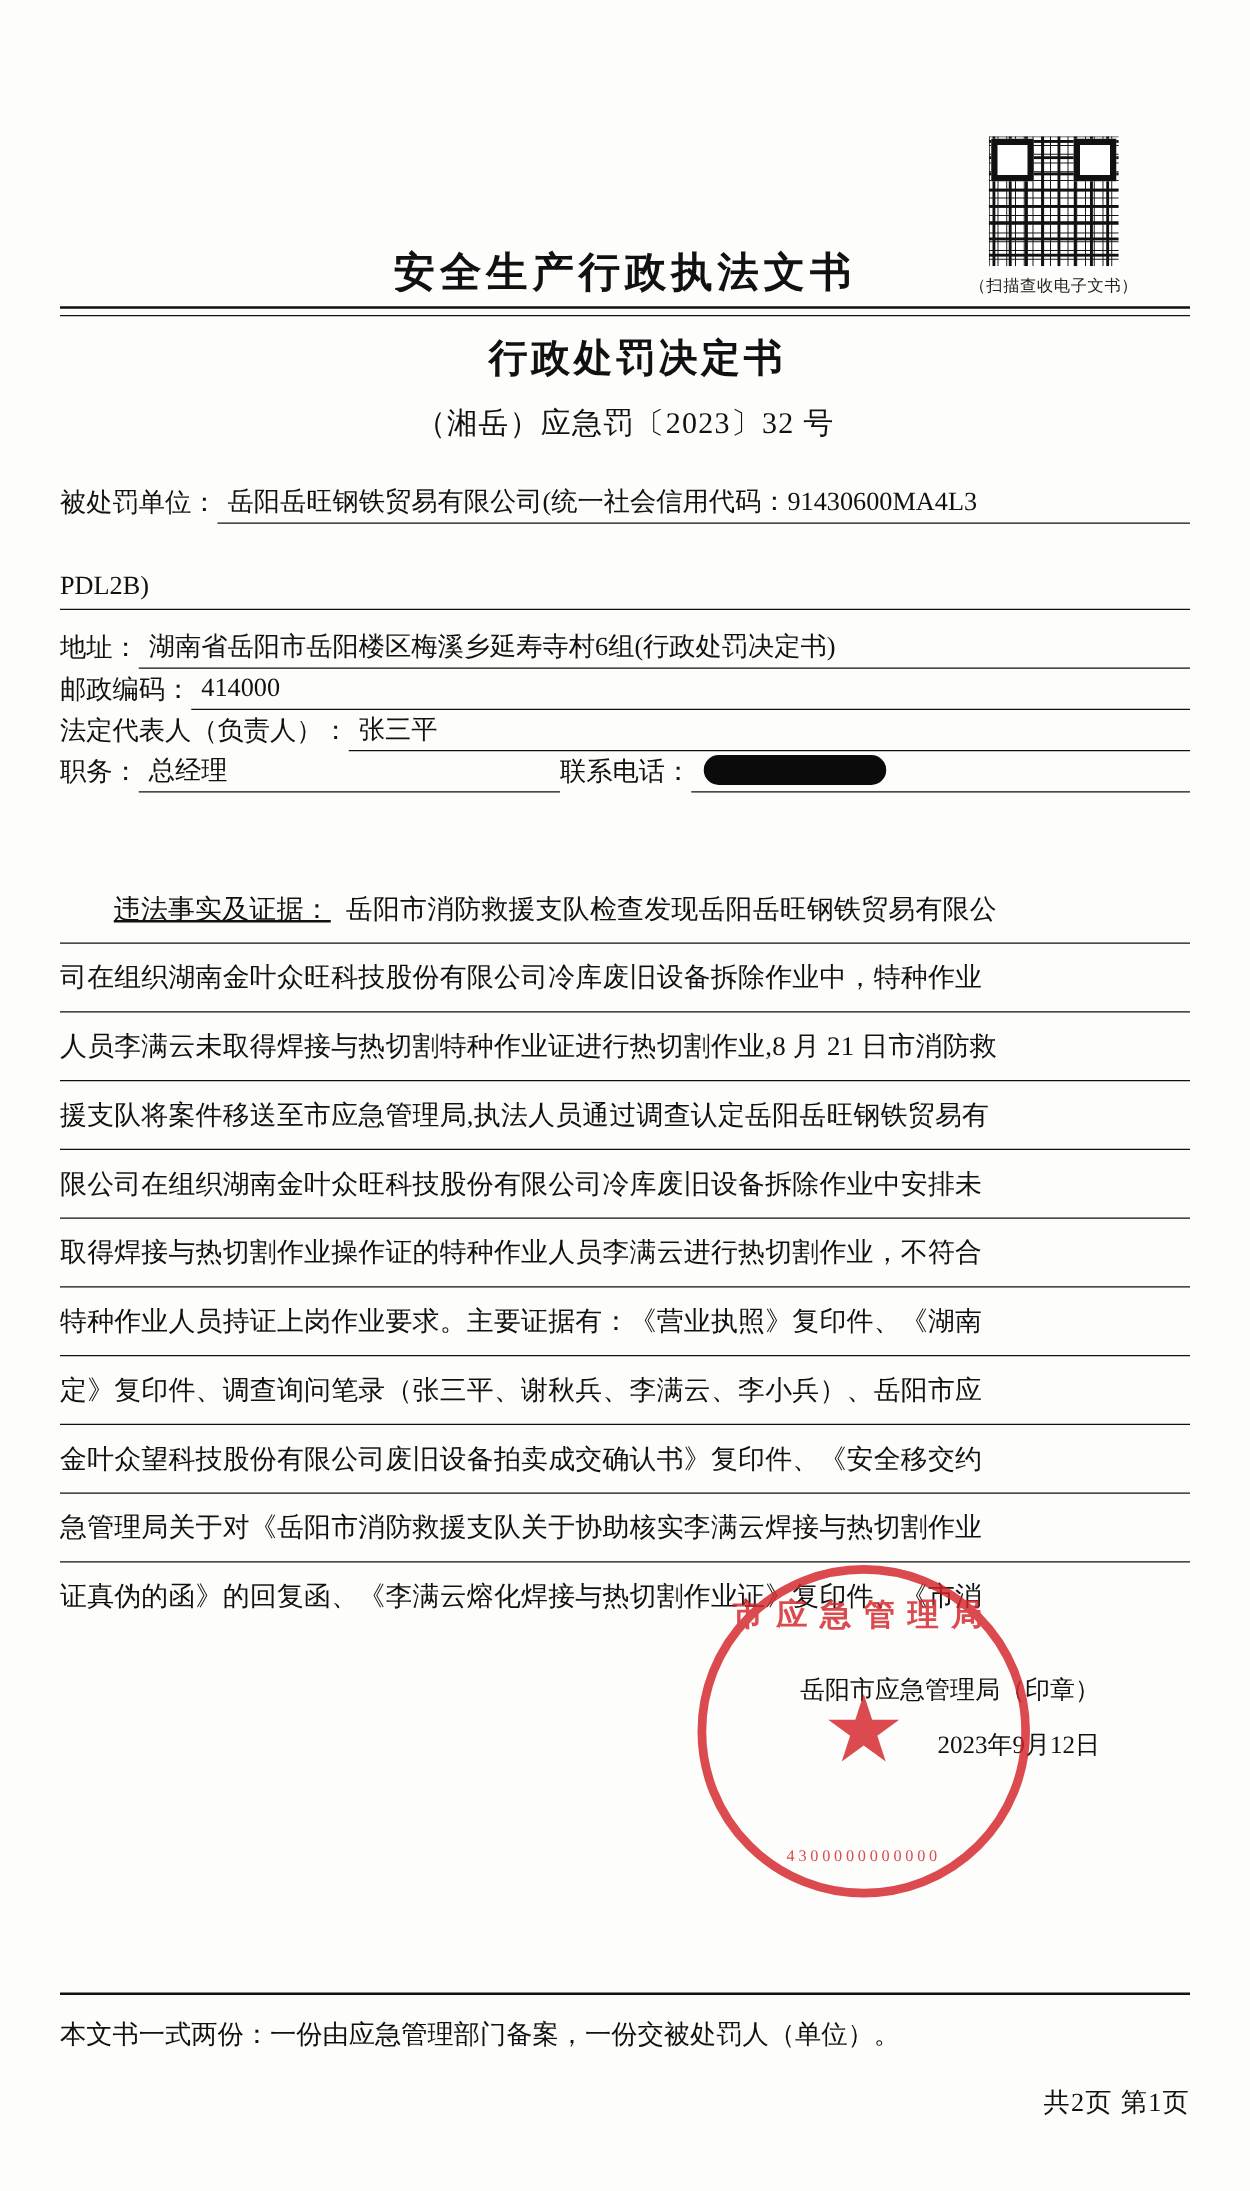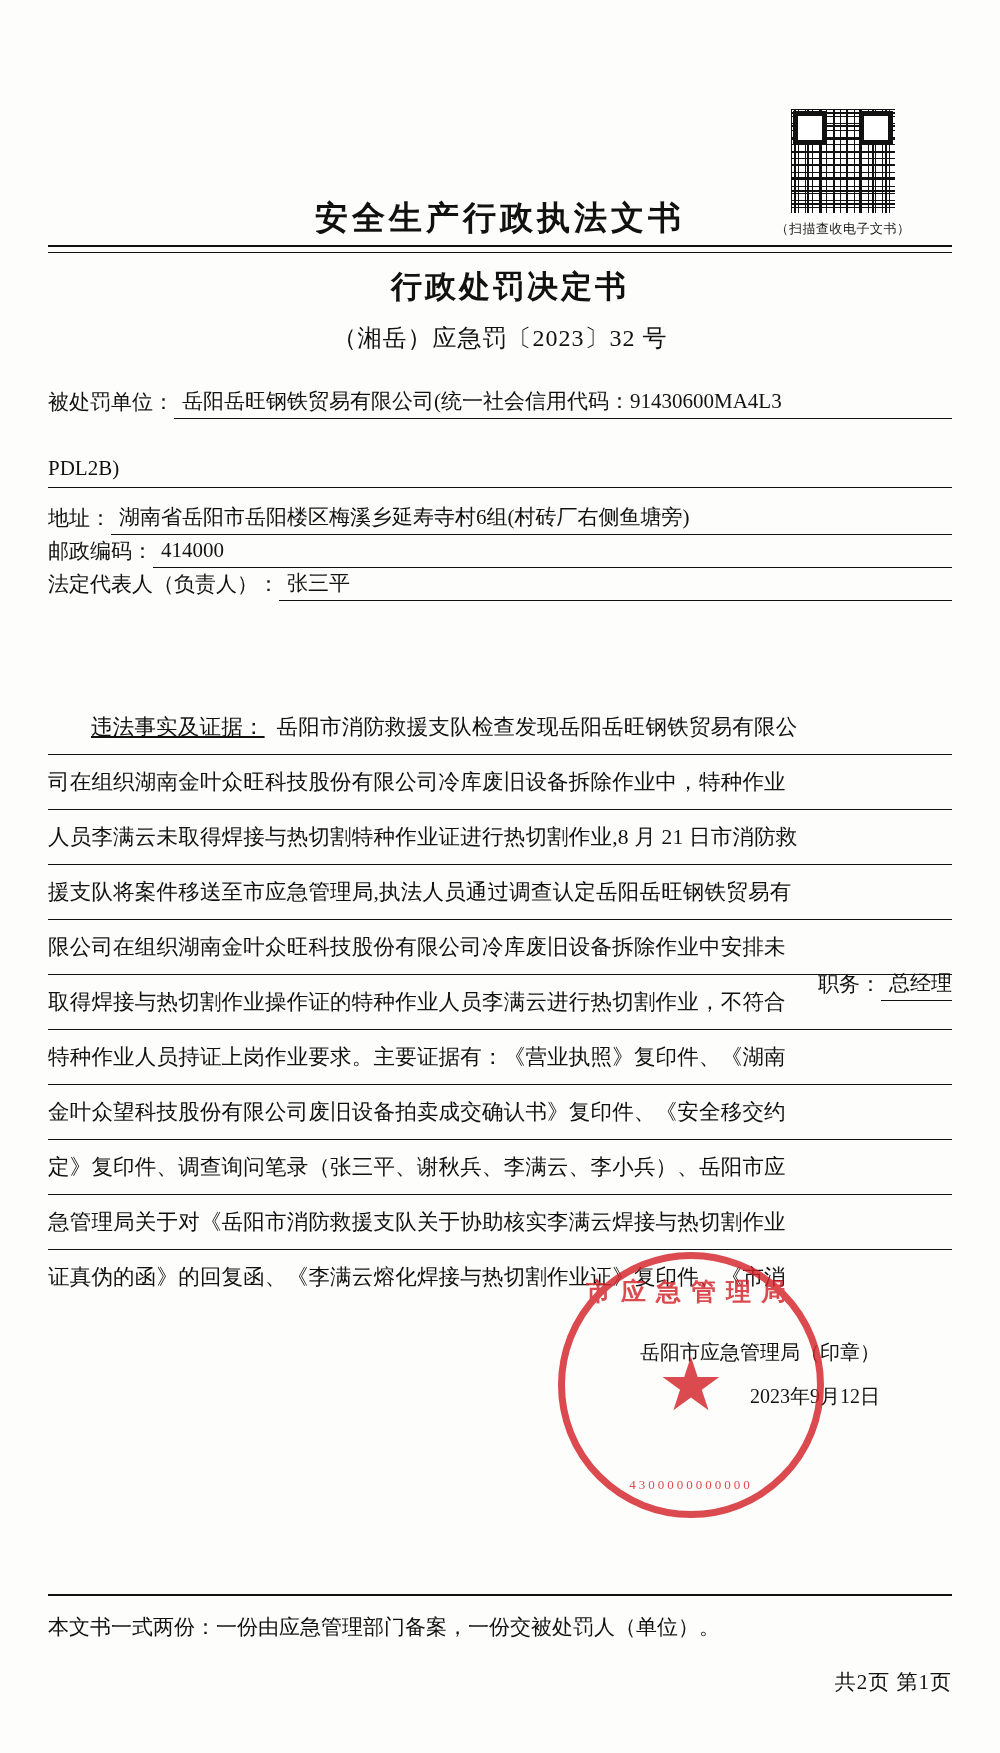--- a/index.html
+++ b/index.html
@@ -129,21 +129,21 @@
     min-height: 28px;
   }
   .field-overflow {
     border-bottom: 1.5px solid #111;
     font-size: 21px;
     line-height: 34px;
     padding-bottom: 2px;
     margin-bottom: 14px;
     margin-top: 32px;
   }
-  .row-split { display: flex; gap: 0; flex-direction: column; }
+  .row-split { display: flex; gap: 0; }
   .row-split .half { display: flex; align-items: flex-end; flex: 1; }
   .row-split .half.left { flex: 0 0 400px; }
   .redacted {
     display: inline-block;
     width: 146px;
     height: 24px;
     background: #0b0b0b;
     border-radius: 12px;
     vertical-align: -5px;
     margin-left: 2px;
@@ -263,54 +263,58 @@
   <div class="fields">
 
     <div class="field-row">
       <span class="field-label">被处罚单位：</span>
       <span class="field-value">岳阳岳旺钢铁贸易有限公司(统一社会信用代码：91430600MA4L3</span>
     </div>
     <div class="field-overflow">PDL2B)</div>
 
     <div class="field-row">
       <span class="field-label">地址：</span>
-      <span class="field-value">湖南省岳阳市岳阳楼区梅溪乡延寿寺村6组(村砖厂右侧鱼塘旁)</span>
+      <span class="field-value">湖南省岳阳市岳阳楼区梅溪乡延寿寺村6组(行政处罚决定书)</span>
     </div>
 
     <div class="field-row">
       <span class="field-label">邮政编码：</span>
       <span class="field-value">414000</span>
     </div>
 
     <div class="field-row">
       <span class="field-label">法定代表人（负责人）：</span>
       <span class="field-value">张三平</span>
     </div>
 
     <div class="field-row row-split">
       <span class="half left">
         <span class="field-label">职务：</span>
         <span class="field-value">总经理</span>
+      </span>
+      <span class="half">
+        <span class="field-label">联系电话：</span>
+        <span class="field-value"><span class="redacted"></span></span>
       </span>
     </div>
 
   </div>
 
   <div class="body-block">
     <div class="body-line indent">
       <span class="lead">违法事实及证据：</span><span>岳阳市消防救援支队检查发现岳阳岳旺钢铁贸易有限公</span>
     </div>
     <div class="body-line">司在组织湖南金叶众旺科技股份有限公司冷库废旧设备拆除作业中，特种作业</div>
     <div class="body-line">人员李满云未取得焊接与热切割特种作业证进行热切割作业,8 月 21 日市消防救</div>
     <div class="body-line">援支队将案件移送至市应急管理局,执法人员通过调查认定岳阳岳旺钢铁贸易有</div>
     <div class="body-line">限公司在组织湖南金叶众旺科技股份有限公司冷库废旧设备拆除作业中安排未</div>
     <div class="body-line">取得焊接与热切割作业操作证的特种作业人员李满云进行热切割作业，不符合</div>
     <div class="body-line">特种作业人员持证上岗作业要求。主要证据有：《营业执照》复印件、《湖南</div>
+    <div class="body-line">定》复印件、调查询问笔录（张三平、谢秋兵、李满云、李小兵）、岳阳市应</div>
     <div class="body-line">金叶众望科技股份有限公司废旧设备拍卖成交确认书》复印件、《安全移交约</div>
-    <div class="body-line">定》复印件、调查询问笔录（张三平、谢秋兵、李满云、李小兵）、岳阳市应</div>
     <div class="body-line">急管理局关于对《岳阳市消防救援支队关于协助核实李满云焊接与热切割作业</div>
     <div class="body-line no-rule">证真伪的函》的回复函、《李满云熔化焊接与热切割作业证》复印件、《市消</div>
   </div>
 
   <div class="signature">
     <div>岳阳市应急管理局（印章）</div>
     <div>2023年9月12日</div>
   </div>
 
   <div class="seal">

